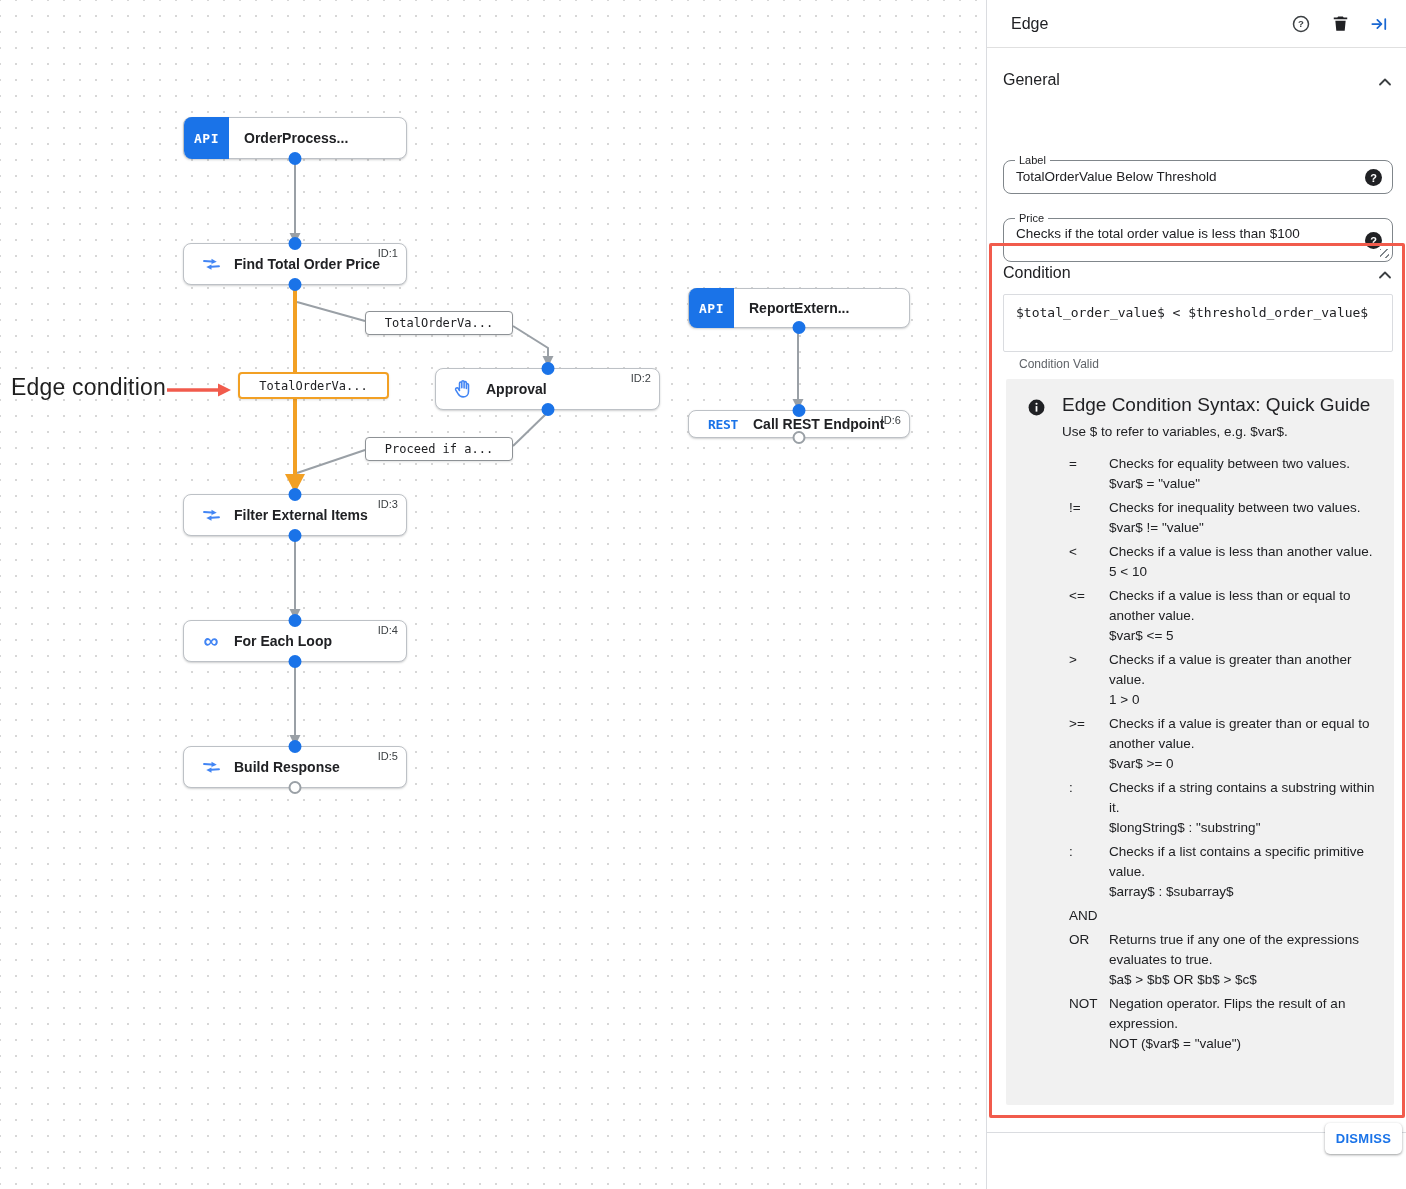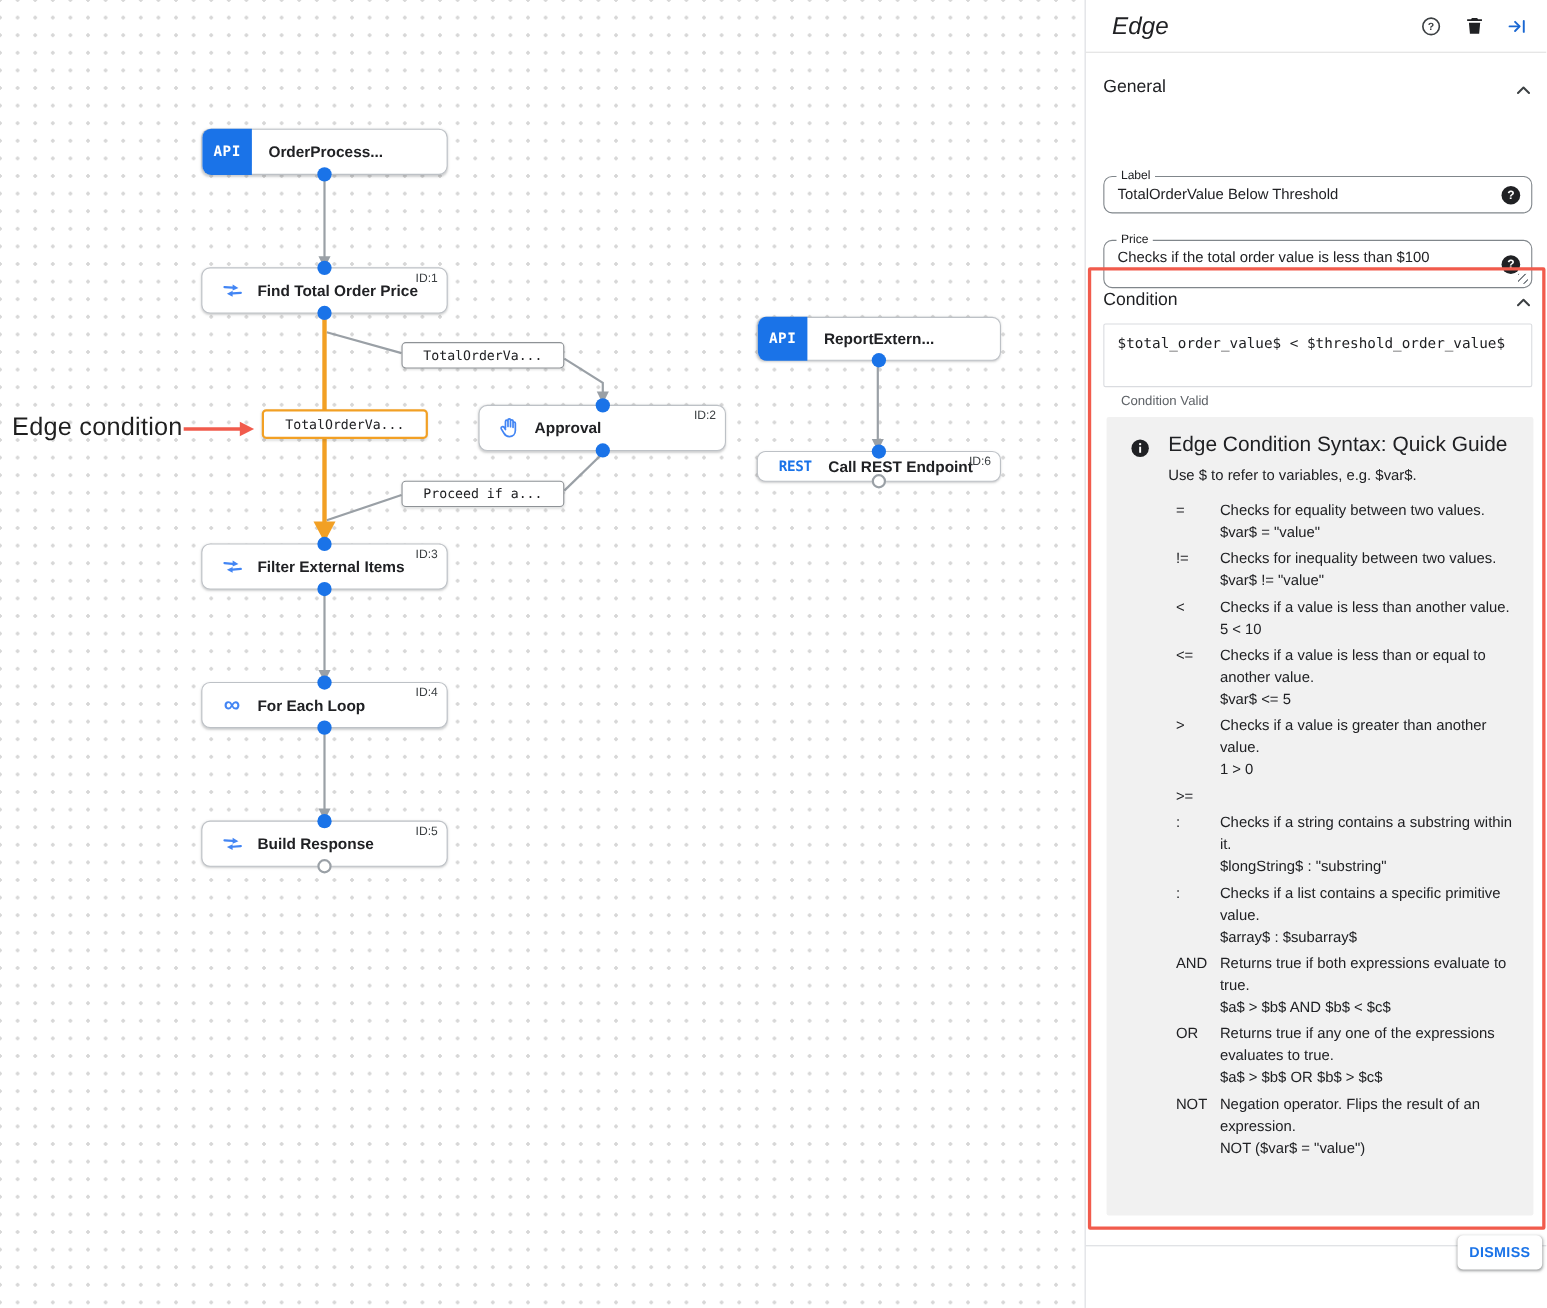--- a/index.html
+++ b/index.html
@@ -34,21 +34,21 @@
     box-shadow:0 1px 2px rgba(60,64,67,.15); }
   .edge-label.highlight { border:2px solid #f2a024; }
 
   .annotation { position:absolute; left:11px; top:374px; font-size:23px; font-weight:500;
     color:#1f1f1f; letter-spacing:.2px; z-index:5; }
 
   
   .panel { position:absolute; left:986px; top:0; width:420px; height:1189px; background:#fff; border-left:1px solid #dadce0; }
   .panel-header { position:absolute; left:0; top:0; width:100%; height:48px; border-bottom:1px solid #e0e0e0;
     display:flex; align-items:center; }
-  .panel-title { font-size:22px; font-weight:500; color:#202124; margin-left:24px; flex:1;font-style:italic; }
+  .panel-title { font-size:16px; font-weight:500; color:#202124; margin-left:24px; flex:1; }
   .hdr-icons { display:flex; align-items:center; gap:17px; margin-right:16px; }
   .icon-btn { width:22px; height:22px; display:flex; align-items:center; justify-content:center; cursor:pointer; }
 
   .section-heading { position:absolute; left:16px; font-size:16px; font-weight:500; color:#202124; }
   .chevron { position:absolute; width:20px; height:20px; cursor:pointer; }
 
   .field { position:absolute; left:16px; width:390px; border:1px solid #80868b; border-radius:8px; background:#fff;margin-top:48px; }
   .field-label { position:absolute; top:-7px; left:11px; background:#fff; padding:0 4px;
     font-size:11px; font-weight:500; color:#202124; line-height:13px; }
   .field input, .field textarea { border:none; outline:none; background:transparent; width:330px;
@@ -312,32 +312,32 @@
         <div class="guide-row">
             <span class="op">&lt;=</span>
             <span><span>Checks if a value is less than or equal to another value.</span><br><span>$var$ &lt;= 5</span></span>
           </div>
         <div class="guide-row">
             <span class="op">&gt;</span>
             <span><span>Checks if a value is greater than another value.</span><br><span>1 &gt; 0</span></span>
           </div>
         <div class="guide-row">
             <span class="op">&gt;=</span>
+            <span><span>Checks if a value is greater than or equal to another value.</span><br><span>$var$ &gt;= 0</span></span>
           </div>
         <div class="guide-row">
             <span class="op">:</span>
             <span><span>Checks if a string contains a substring within it.</span><br><span>$longString$ : "substring"</span></span>
           </div>
         <div class="guide-row">
             <span class="op">:</span>
             <span><span>Checks if a list contains a specific primitive value.</span><br><span>$array$ : $subarray$</span></span>
           </div>
         <div class="guide-row">
             <span class="op">AND</span>
-            <span><span>Returns true if both expressions evaluate to true.</span><br><span>$a$ &gt; $b$ AND $b$ &lt; $c$</span></span>
           </div>
         <div class="guide-row">
             <span class="op">OR</span>
             <span><span>Returns true if any one of the expressions evaluates to true.</span><br><span>$a$ &gt; $b$ OR $b$ &gt; $c$</span></span>
           </div>
         <div class="guide-row">
             <span class="op">NOT</span>
             <span><span>Negation operator. Flips the result of an expression.</span><br><span>NOT ($var$ = "value")</span></span>
           </div>
       </div>

